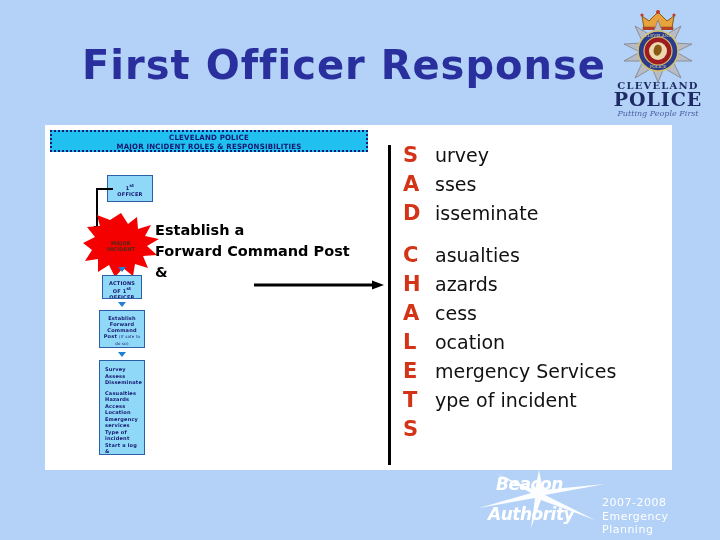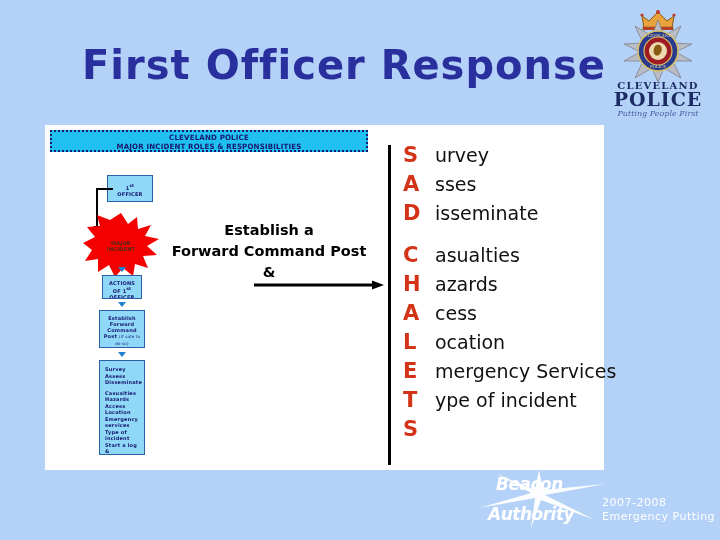--- a/index.html
+++ b/index.html
@@ -82,21 +82,21 @@
     font-size: 8px;
     color: #4b5fa3;
     margin-top: 1px;
   }
 
   
   #content-panel {
     position: absolute;
     left: 45px;
     top: 125px;
-    width: 559px;
+    width: 627px;
     height: 345px;
     background: #ffffff;
   }
 
   
   #panel-divider {
     position: absolute;
     left: 343px;
     top: 20px;
     width: 3px;
@@ -220,21 +220,20 @@
     border-right: 4px solid transparent;
     border-top: 5px solid #1f7fd0;
   }
 
   
   #establish-caption {
     position: absolute;
     left: 110px;
     top: 95px;
     width: 228px;
-    text-align: center;
     font-family: "DejaVu Sans", sans-serif;
     font-size: 14.5px;
     font-weight: bold;
     color: #000000;
     line-height: 21px;
   }
   #caption-arrow {
     position: absolute;
     left: 209px;
     top: 155px;
@@ -458,14 +457,14 @@
 
 <div id="beacon-logo">
   <svg id="beacon-star" width="130" height="62" viewBox="0 0 130 62">
     <g fill="#ffffff" opacity="0.95">
       <path d="M62 2 L66 22 L128 16 L68 27 L118 52 L64 32 L54 60 L58 30 L2 40 L54 25 L20 6 L58 22 Z"></path>
     </g>
   </svg>
   <div id="beacon-word1">Beacon</div>
   <div id="beacon-word2">Authority</div>
   <div id="beacon-year">2007-2008</div>
-  <div id="beacon-sub">Emergency Putting</div>
+  <div id="beacon-sub">Emergency Planning</div>
 </div>
 
 </body></html>

